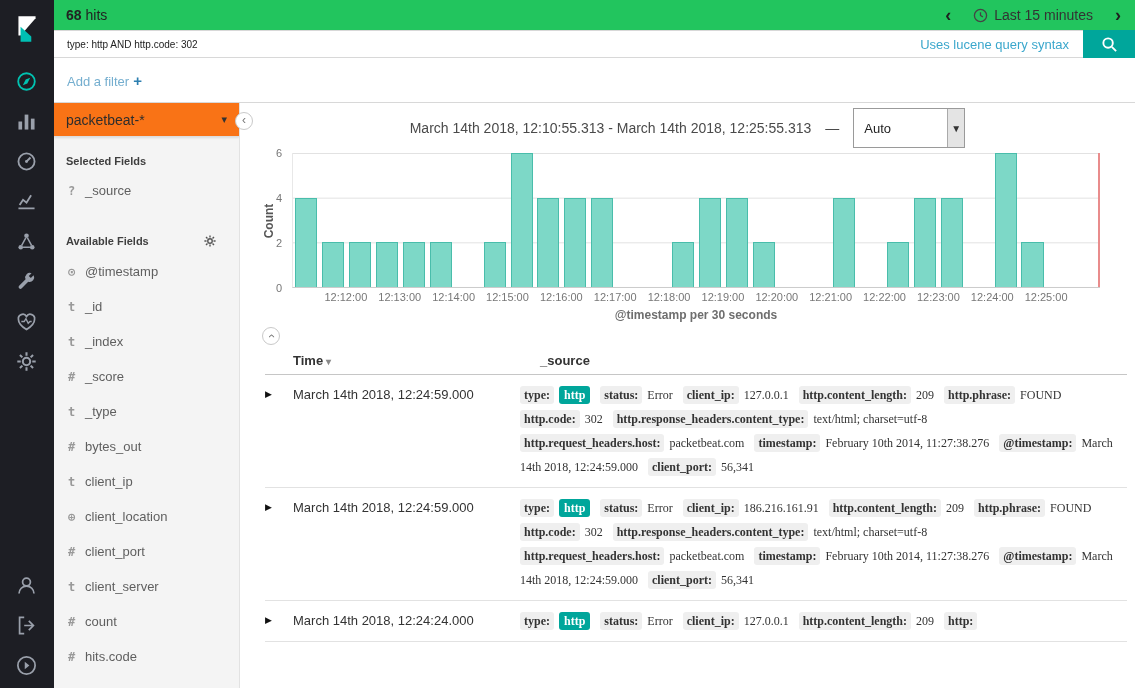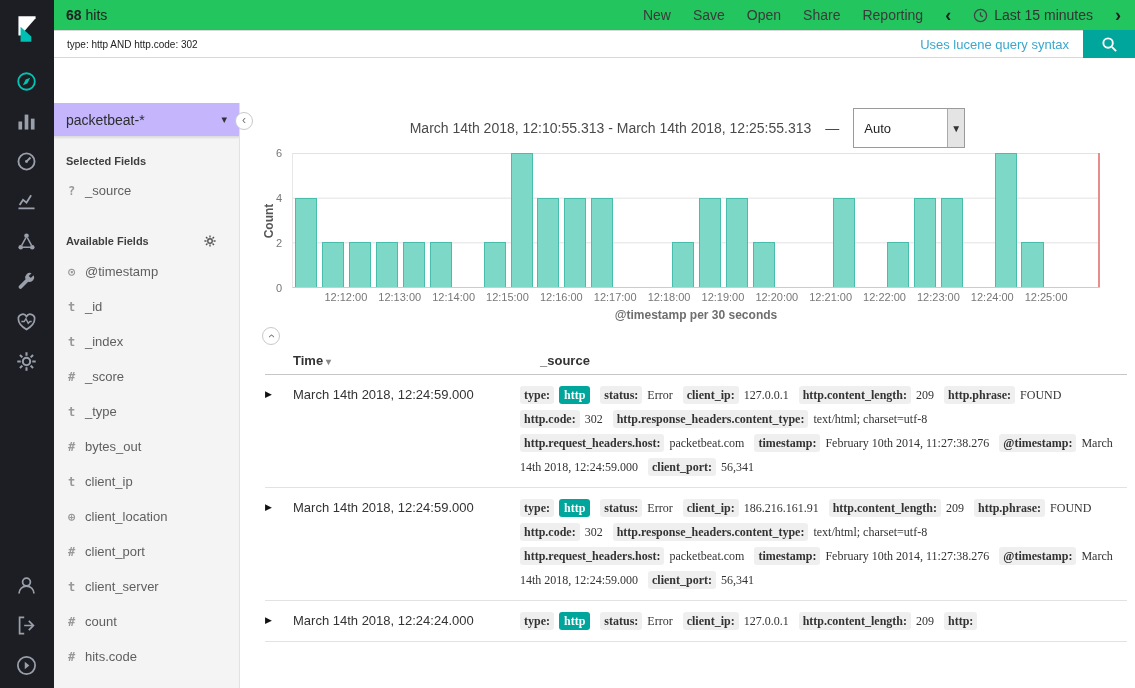--- a/index.html
+++ b/index.html
@@ -31,21 +31,21 @@
   .syntax{font-size:13px;color:#3ba7cc;margin-right:14px;cursor:pointer;white-space:nowrap;margin-left:36px;}
   .search-btn{width:52px;height:28px;background:#00a69b;display:flex;align-items:center;justify-content:center;cursor:pointer;flex:0 0 52px;}
 
   
   .filterrow{position:absolute;left:54px;top:58px;right:0;height:45px;border-bottom:1px solid #d8d8d8;display:flex;align-items:center;padding-left:13px;background:#fff;}
   .add-filter{font-size:13px;color:#74aecf;cursor:pointer;}
   .add-filter .plus{color:#2d7fb0;font-weight:bold;font-size:15px;margin-left:4px;}
 
   
   .fields{position:absolute;left:54px;top:103px;width:186px;bottom:0;background:#f4f4f4;border-right:1px solid #e2e2e2;overflow:hidden;}
-  .index-sel{height:34px;background:#c4b5fd;display:flex;align-items:center;justify-content:space-between;padding:0 12px;border-bottom:1px solid #ddd;box-shadow:0 1px 2px rgba(0,0,0,.10);font-size:14px;color:#2d2d2d;cursor:pointer;}
+  .index-sel{height:34px;background:#f97316;display:flex;align-items:center;justify-content:space-between;padding:0 12px;border-bottom:1px solid #ddd;box-shadow:0 1px 2px rgba(0,0,0,.10);font-size:14px;color:#2d2d2d;cursor:pointer;}
   .index-caret{font-size:11px;color:#333;}
   .fields-head{font-size:11px;font-weight:bold;color:#3f3f3f;padding:18px 22px 6px 12px;display:flex;justify-content:space-between;align-items:center;}
   .fields-head .gear{cursor:pointer;color:#555;display:flex;}
   .field-item{display:flex;align-items:center;gap:8px;padding:10px 12px;font-size:13px;color:#5f5f5f;cursor:pointer;}
   .ftype{width:11px;color:#999;font-size:12px;font-weight:bold;font-family:"DejaVu Sans Mono",monospace;text-align:center;flex:0 0 11px;}
 
   
   .main{position:absolute;left:240px;top:103px;right:0;bottom:0;background:#fff;overflow:hidden;}
   .sidebar-collapse{position:absolute;left:235px;top:112px;z-index:20;}
   .collapse-btn{width:18px;height:18px;border:1px solid #c9c9c9;border-radius:50%;background:#fff;color:#777;font-size:12px;line-height:15px;text-align:center;cursor:pointer;}
@@ -147,27 +147,20 @@
         <div class="nav-item"><span class="nav-icon"><svg viewBox="0 0 20 20">
               <circle cx="10" cy="10" r="7.5" fill="none" stroke="currentColor" stroke-width="1.5"></circle>
               <path d="M8.5 6.8l4 3.2-4 3.2z" fill="currentColor"></path>
             </svg></span></div>
       </div>
   </div>
 
   <div class="topbar">
     <span class="hits"><b>68</b><span>hits</span></span>
     <div class="topbar-right">
-      <span style="display:flex;gap:22px;">
-          <span class="menu-item">New</span>
-          <span class="menu-item">Save</span>
-          <span class="menu-item">Open</span>
-          <span class="menu-item">Share</span>
-          <span class="menu-item">Reporting</span>
-        </span>
       <span class="nav-arrow">‹</span>
       <span class="time-picker">
         <svg viewBox="0 0 16 16" width="15" height="15">
             <circle cx="8" cy="8" r="6.5" fill="none" stroke="#444" stroke-width="1.4"></circle>
             <path d="M8 4.5V8l2.5 1.5" fill="none" stroke="#444" stroke-width="1.4"></path>
           </svg>
         <span>Last 15 minutes</span>
       </span>
       <span class="nav-arrow">›</span>
     </div>
@@ -177,20 +170,23 @@
     <div class="query">type: http AND http.code: 302</div>
     <span class="syntax">Uses lucene query syntax</span>
     <div class="search-btn">
       <svg viewBox="0 0 18 18" width="17" height="17">
           <circle cx="7.5" cy="7.5" r="5" fill="none" stroke="#fff" stroke-width="2"></circle>
           <path d="M11.5 11.5L16 16" stroke="#fff" stroke-width="2"></path>
         </svg>
     </div>
   </div>
 
+  <div class="filterrow">
+    <span class="add-filter"><span>Add a filter</span><span class="plus">+</span></span>
+  </div>
 
   <div class="fields">
     <div class="index-sel">
       <span>packetbeat-*</span>
       <span class="index-caret">▾</span>
     </div>
     <div class="fields-head">
         <span>Selected Fields</span>
       </div>
     <div>

